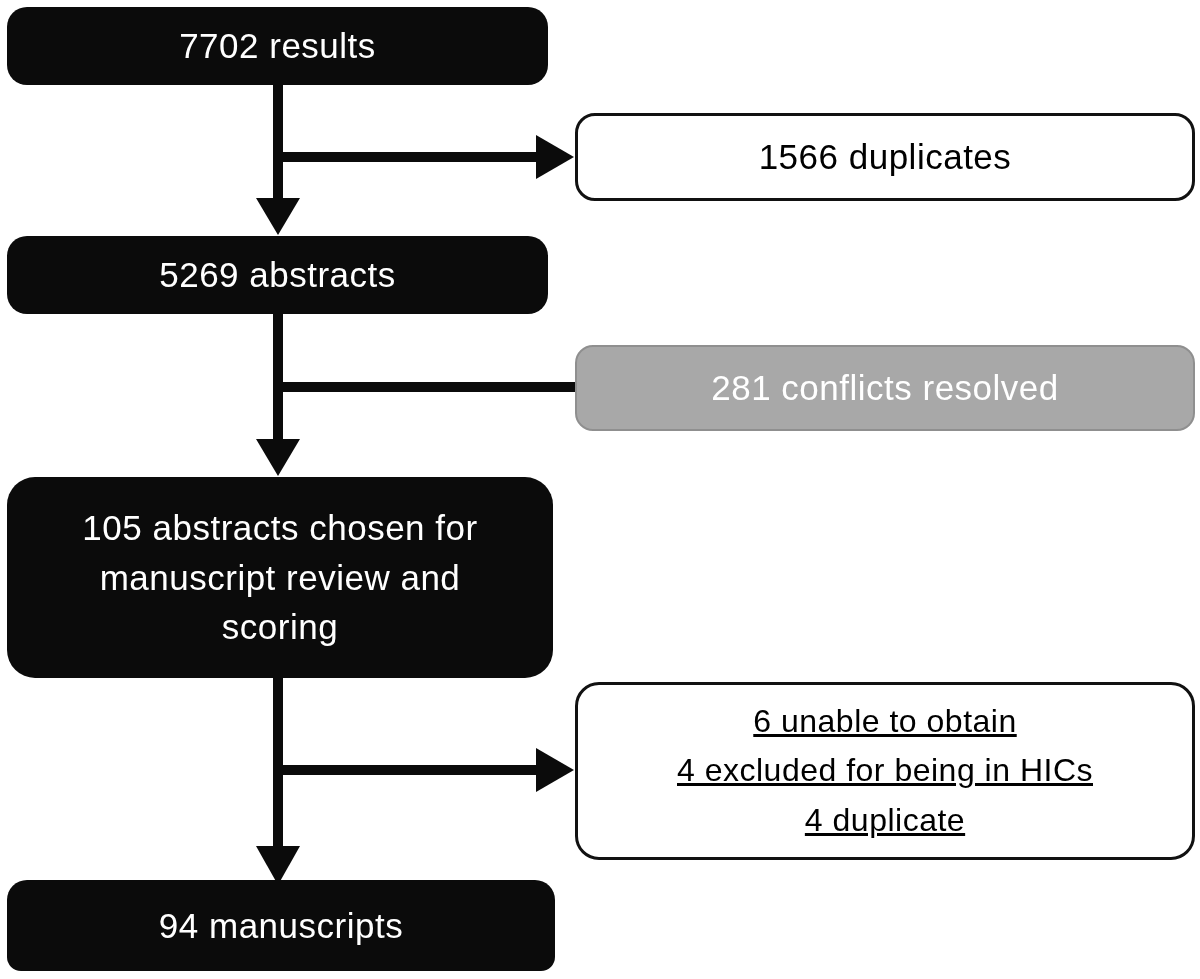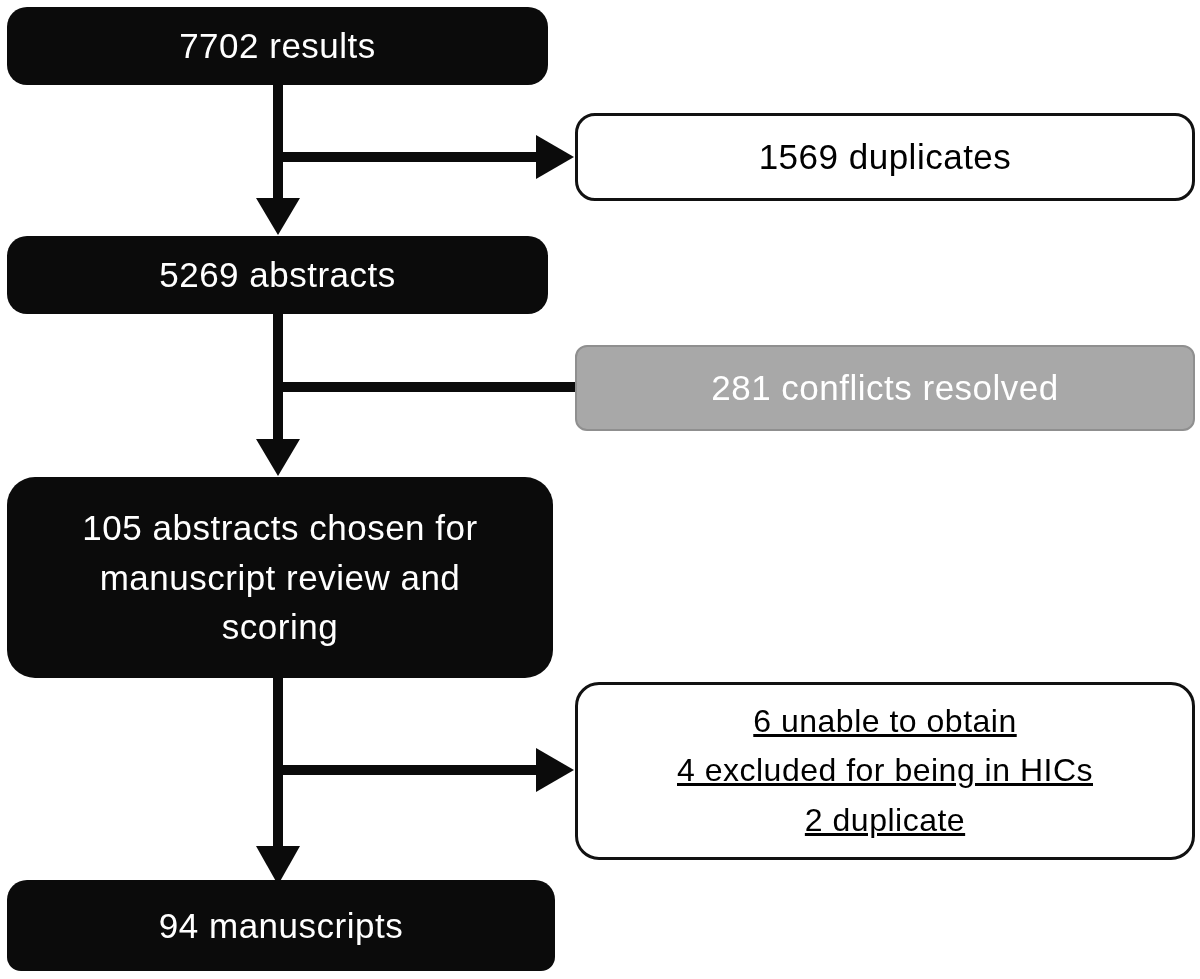--- a/index.html
+++ b/index.html
@@ -57,21 +57,21 @@
     color: var(--text_on_dark);
     border: 2px solid var(--gray_border);
   }
   .node-label {
     font-size: 35px;
     letter-spacing: 0.5px;
   }
   #node-results      { left: 7px;   top: 7px;   width: 541px; height: 78px; }
   #node-duplicates   { left: 575px; top: 113px; width: 620px; height: 88px; }
   #node-abstracts    { left: 7px;   top: 236px; width: 541px; height: 78px; align-items: center; }
-  #node-conflicts    { left: 575px; top: 345px; width: 620px; height: 86px; border-radius: 12px; }
+  #node-conflicts    { left: 575px; top: 345px; width: 620px; height: 86px; border-radius: 18px; }
   #node-chosen       { left: 7px;   top: 477px; width: 546px; height: 201px; border-radius: 28px; padding: 0 32px; }
   #node-chosen .node-label { line-height: 1.42; }
   #node-excluded     { left: 575px; top: 682px; width: 620px; height: 178px; flex-direction: column; border-radius: 24px; }
   #node-excluded .node-label { font-size: 32px; line-height: 1.55; text-decoration: underline; }
   #node-manuscripts  { left: 7px;   top: 880px; width: 548px; height: 91px; border-radius: 20px 20px 14px 14px; }
 </style>
 </head>
 <body>
 
 <div class="canvas">
@@ -106,38 +106,38 @@
       <line x1="274" y1="770" x2="540" y2="770" stroke="var(--arrow)" stroke-width="10"></line>
       <polygon points="536,748 536,792 574,770" fill="var(--arrow)"></polygon>
     </g>
   </svg>
 
   <div class="node black" id="node-results">
     <span class="node-label">7702 results</span>
   </div>
 
   <div class="node white" id="node-duplicates">
-    <span class="node-label">1569 duplicates</span>
+    <span class="node-label">1566 duplicates</span>
   </div>
 
   <div class="node black" id="node-abstracts">
     <span class="node-label">5269 abstracts</span>
   </div>
 
   <div class="node gray" id="node-conflicts">
     <span class="node-label">281 conflicts resolved</span>
   </div>
 
   <div class="node black" id="node-chosen">
     <span class="node-label">105 abstracts chosen for manuscript review and scoring</span>
   </div>
 
   <div class="node white" id="node-excluded">
     <div class="node-label">6 unable to obtain</div>
     <div class="node-label">4 excluded for being in HICs</div>
-    <div class="node-label">2 duplicate</div>
+    <div class="node-label">4 duplicate</div>
   </div>
 
   <div class="node black" id="node-manuscripts">
     <span class="node-label">94 manuscripts</span>
   </div>
 
 </div>
 
 </body></html>

